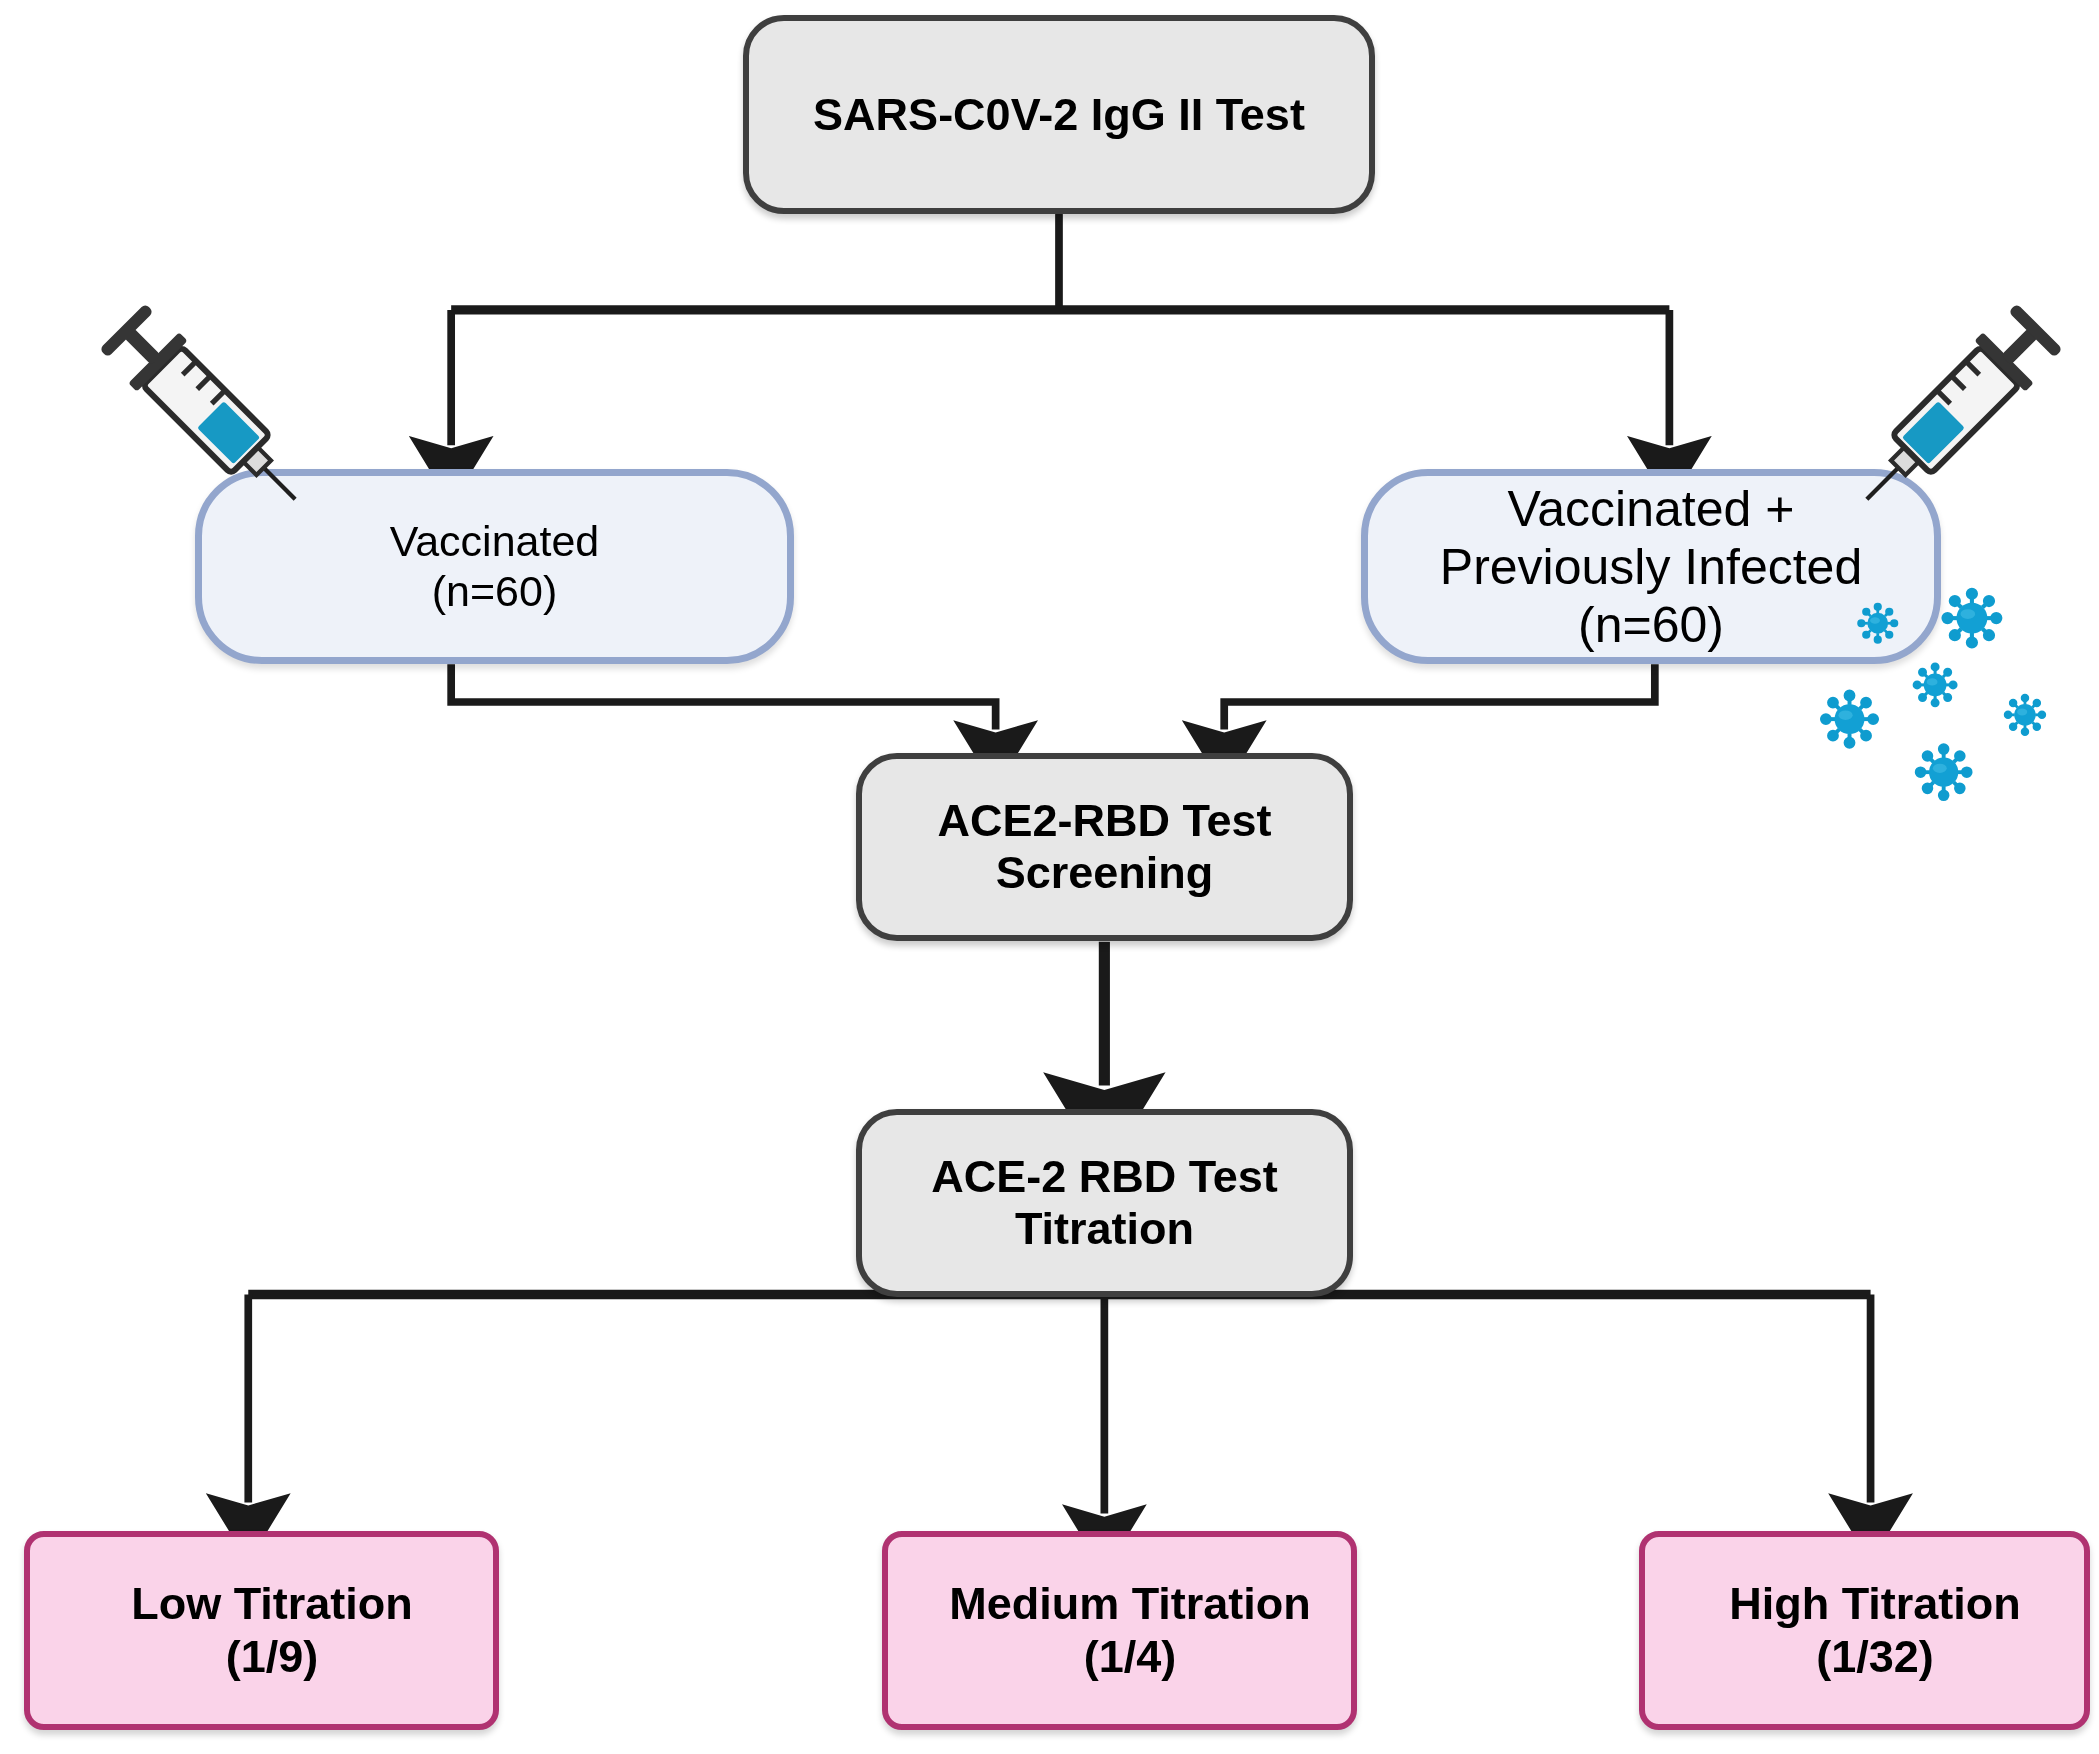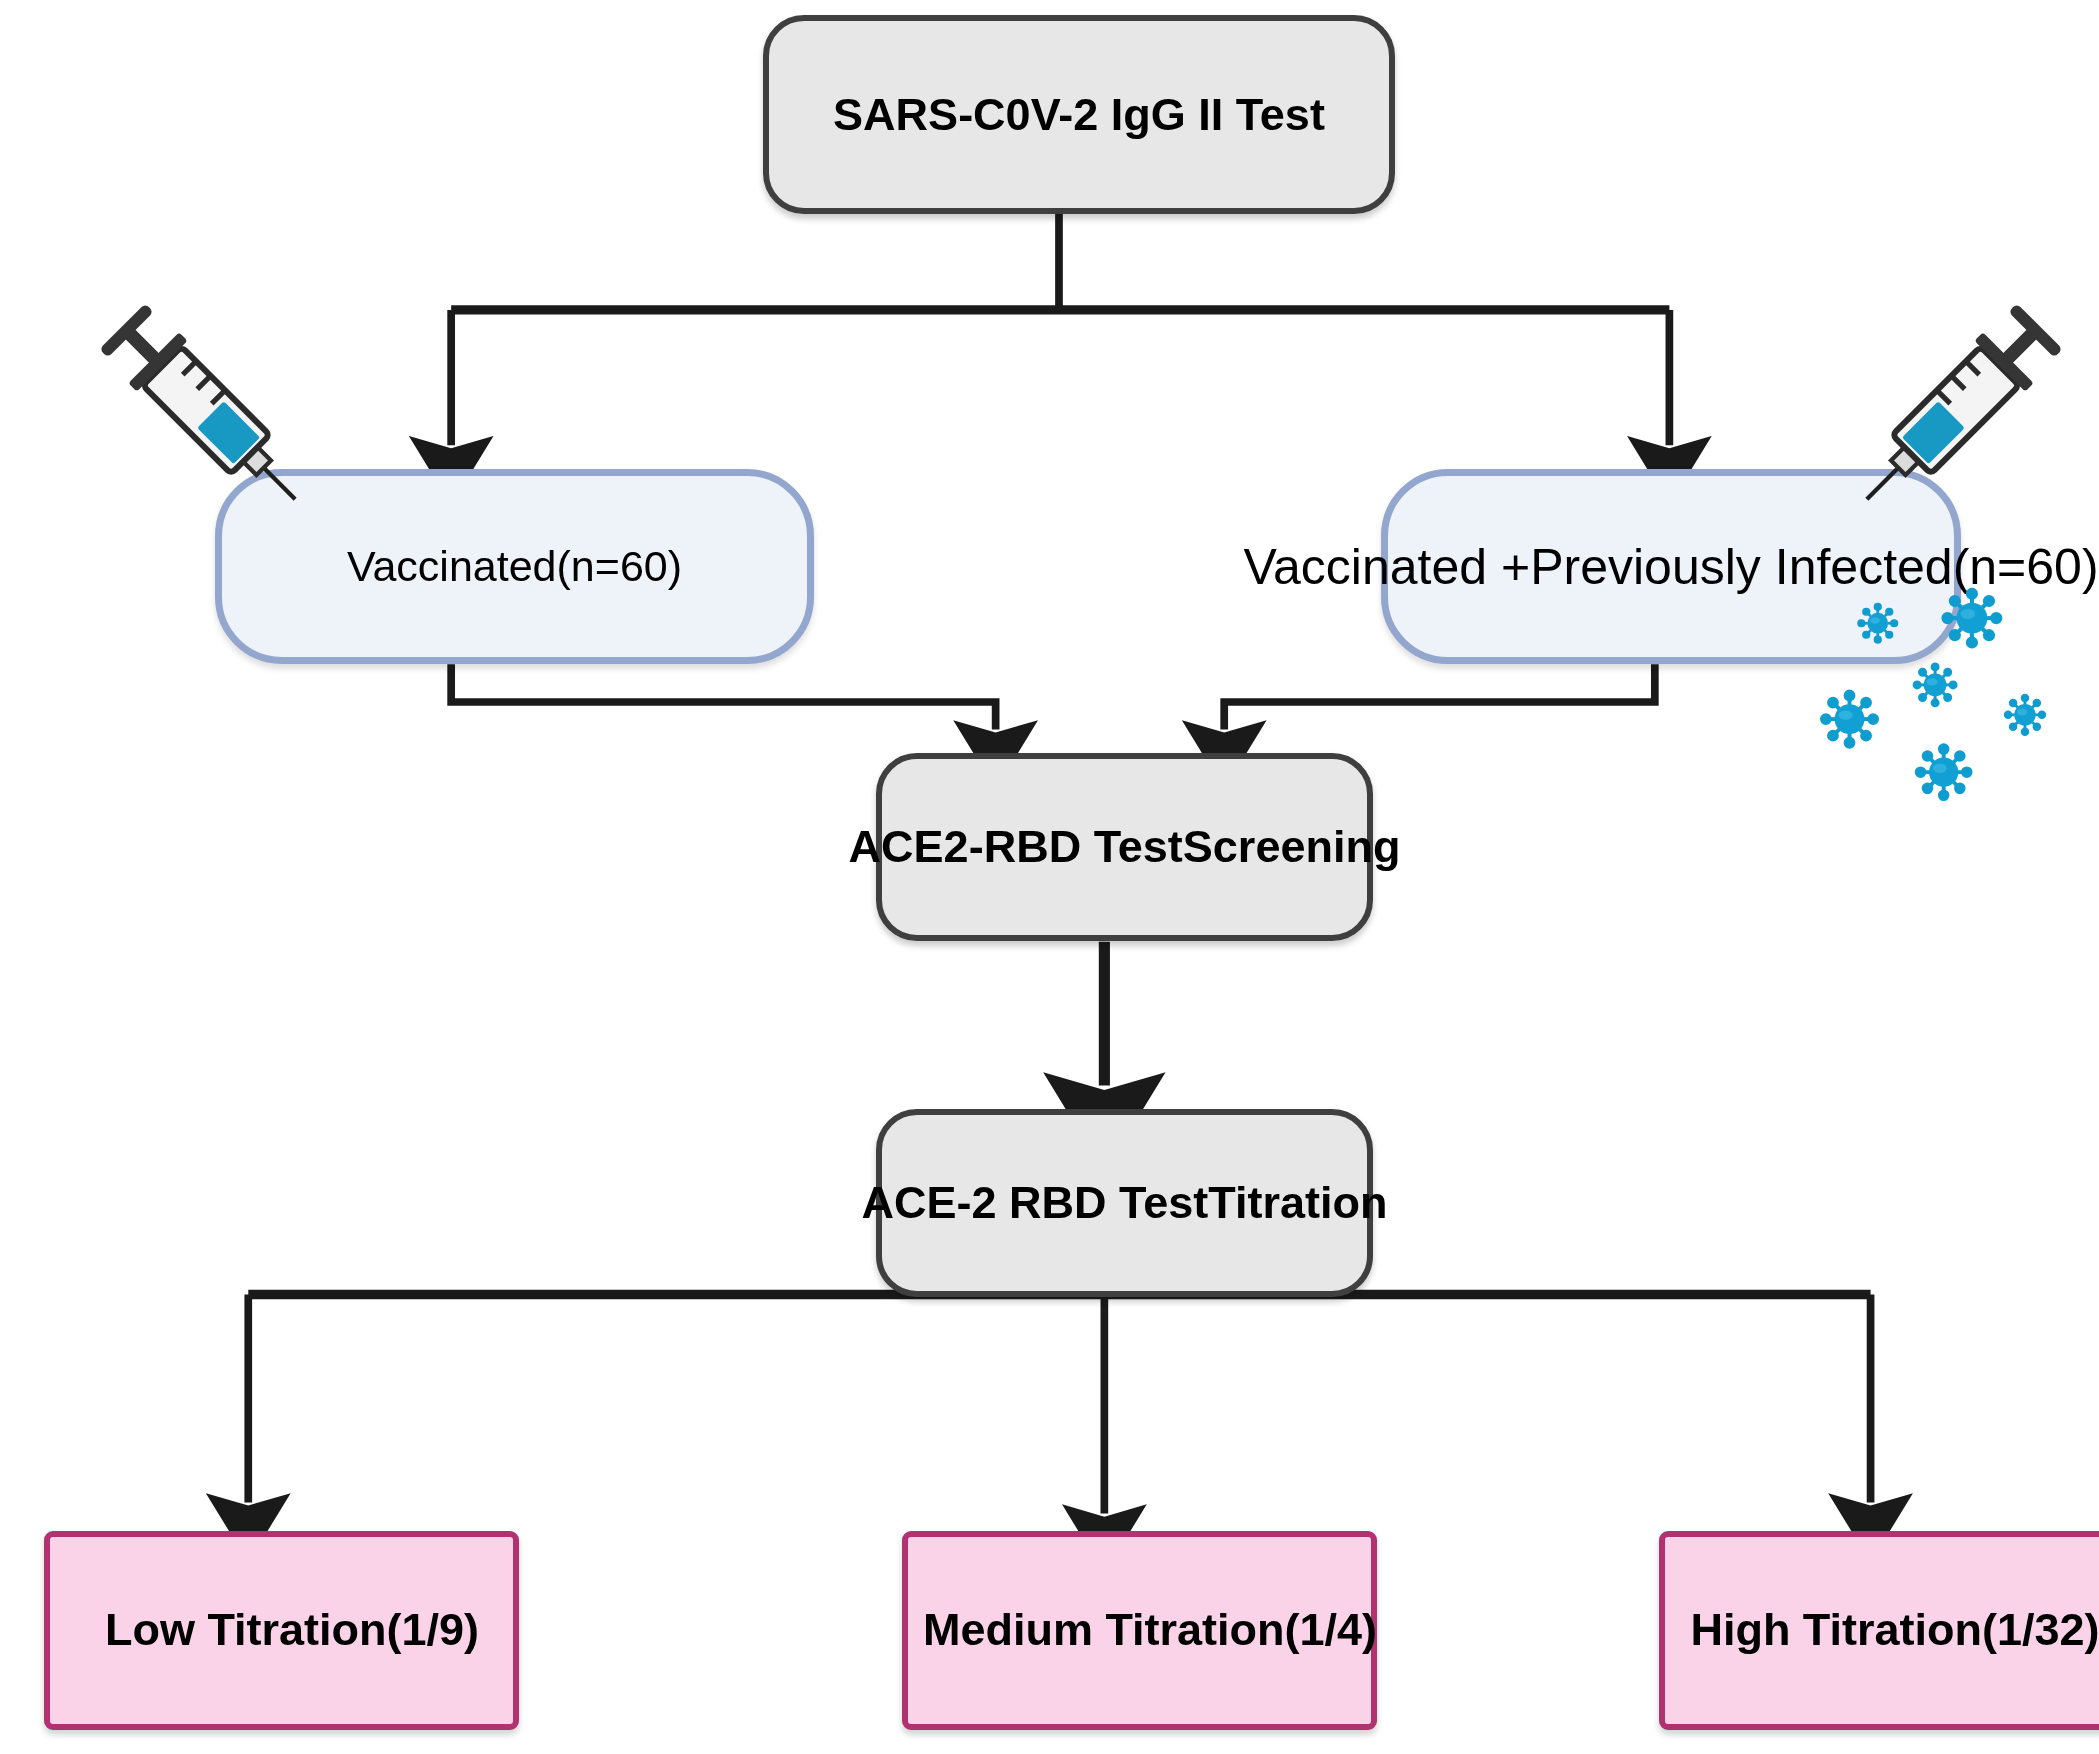--- a/index.html
+++ b/index.html
@@ -32,26 +32,25 @@
     height: 1755px;
     z-index: 1;
     pointer-events: none;
   }
 
   
   .node {
     position: absolute;
     box-sizing: border-box;
     display: flex;
-    flex-direction: row;
+    flex-direction: column;
     align-items: center;
     justify-content: center;
     text-align: center;
     z-index: 3;
-    margin-left: 20px;
   }
   .node .line {
     display: block;
     white-space: nowrap;
     line-height: 1.16;
   }
 
   
   .node-gray {
     background: #e7e7e7;
@@ -69,21 +68,21 @@
     border-radius: 67px;
     box-shadow: 0 4.3px 6px rgba(0,0,0,0.13);
     color: #000000;
     font-weight: normal;
   }
 
   
   .node-pink {
     background: #fad3e9;
     border: 6.8px solid #b03271;
-    border-radius: 9px;
+    border-radius: 20px;
     box-shadow: 0 4.3px 6px rgba(0,0,0,0.17);
     color: #000000;
     font-weight: bold;
     padding-left: 21px;
   }
 
   
   #node-igg-test {
     left: 743px;  top: 15.4px;    width: 632px;  height: 199px;
     font-size: 45px;

